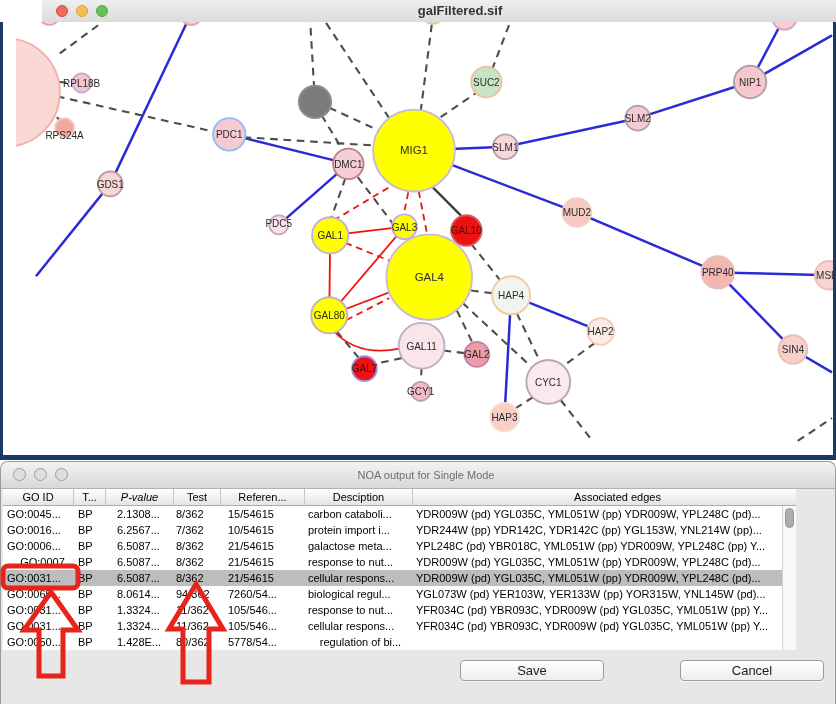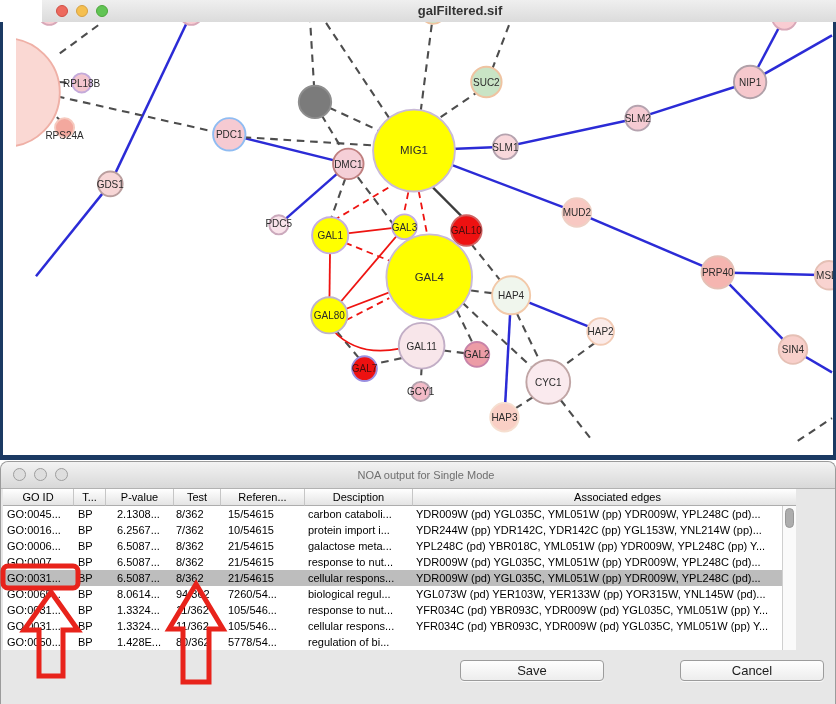--- a/index.html
+++ b/index.html
@@ -201,21 +201,21 @@
       <span class="dot d1"></span>
       <span class="dot d2"></span>
       <span class="dot d3"></span>
       <div class="w2-title">NOA output for Single Mode</div>
     </div>
 
     <div class="noa-table">
       <div class="thead">
           <div class="th" style="width: 71px;">GO ID</div>
           <div class="th" style="width: 32px;">T...</div>
-          <div class="th" style="width: 68px;">P-value</div>
+          <div class="th" style="width: 68px; font-style: italic;">P-value</div>
           <div class="th" style="width: 47px;">Test</div>
           <div class="th" style="width: 84px;">Referen...</div>
           <div class="th" style="width: 108px;">Desciption</div>
           <div class="th" style="width: 410px;">Associated edges</div>
           <div class="th" style="width: 14px;"></div>
         </div>
       <div class="tbody">
           <div class="tr">
             <div class="td c0" style="width: 71px;">GO:0045...</div>
             <div class="td c1" style="width: 32px;">BP</div>
@@ -237,21 +237,21 @@
           <div class="tr">
             <div class="td c0" style="width: 71px;">GO:0006...</div>
             <div class="td c1" style="width: 32px;">BP</div>
             <div class="td c2" style="width: 68px;">6.5087...</div>
             <div class="td c3" style="width: 47px;">8/362</div>
             <div class="td c4" style="width: 84px;">21/54615</div>
             <div class="td c5" style="width: 108px;">galactose meta...</div>
             <div class="td c6" style="width: 410px;">YPL248C (pd) YBR018C, YML051W (pp) YDR009W, YPL248C (pp) Y...</div>
           </div>
           <div class="tr">
-            <div class="td c0" style="width: 71px;">GO:0007...</div>
+            <div class="td c0" style="width: 71px; text-align: right;">GO:0007...</div>
             <div class="td c1" style="width: 32px;">BP</div>
             <div class="td c2" style="width: 68px;">6.5087...</div>
             <div class="td c3" style="width: 47px;">8/362</div>
             <div class="td c4" style="width: 84px;">21/54615</div>
             <div class="td c5" style="width: 108px;">response to nut...</div>
             <div class="td c6" style="width: 410px;">YDR009W (pd) YGL035C, YML051W (pp) YDR009W, YPL248C (pd)...</div>
           </div>
           <div class="tr sel">
             <div class="td c0" style="width: 71px;">GO:0031...</div>
             <div class="td c1" style="width: 32px;">BP</div>
@@ -287,21 +287,21 @@
             <div class="td c4" style="width: 84px;">105/546...</div>
             <div class="td c5" style="width: 108px;">cellular respons...</div>
             <div class="td c6" style="width: 410px;">YFR034C (pd) YBR093C, YDR009W (pd) YGL035C, YML051W (pp) Y...</div>
           </div>
           <div class="tr">
             <div class="td c0" style="width: 71px;">GO:0050...</div>
             <div class="td c1" style="width: 32px;">BP</div>
             <div class="td c2" style="width: 68px;">1.428E...</div>
             <div class="td c3" style="width: 47px;">80/362</div>
             <div class="td c4" style="width: 84px;">5778/54...</div>
-            <div class="td c5" style="width: 108px;">regulation of bi...</div>
+            <div class="td c5" style="width: 108px; text-align: center;">regulation of bi...</div>
           </div>
         </div>
       <div class="vscroll">
         <div class="vthumb"></div>
       </div>
     </div>
 
     <div class="btn cancel">Cancel</div>
     <div class="btn save">Save</div>
   </div>

